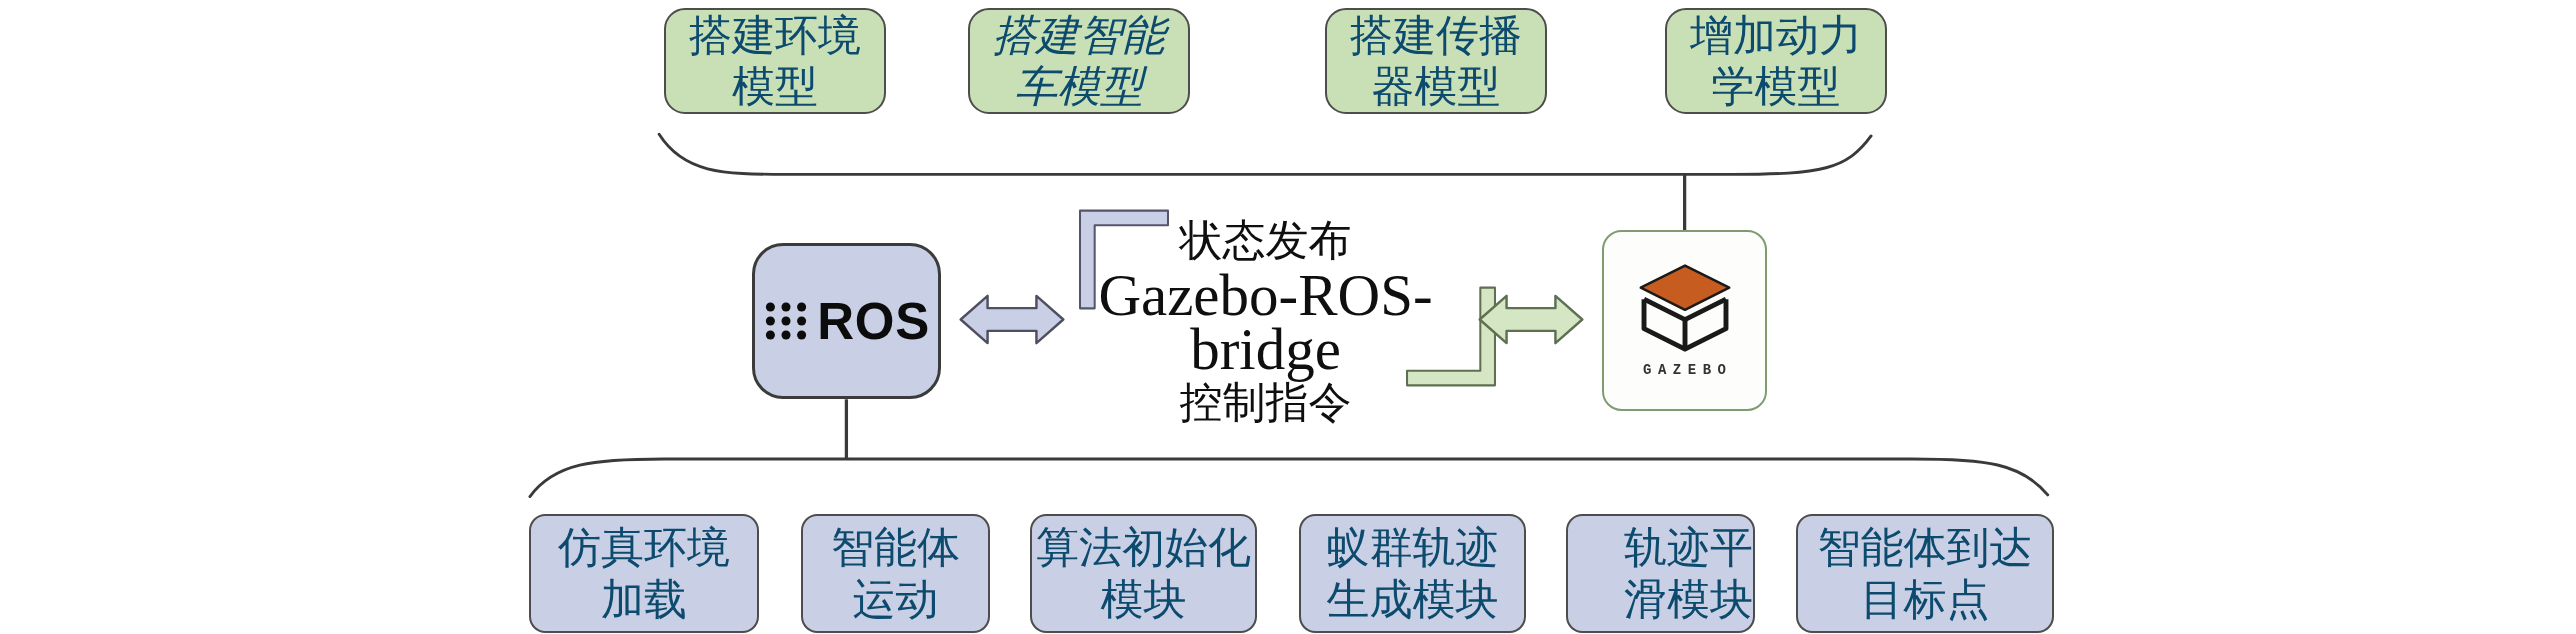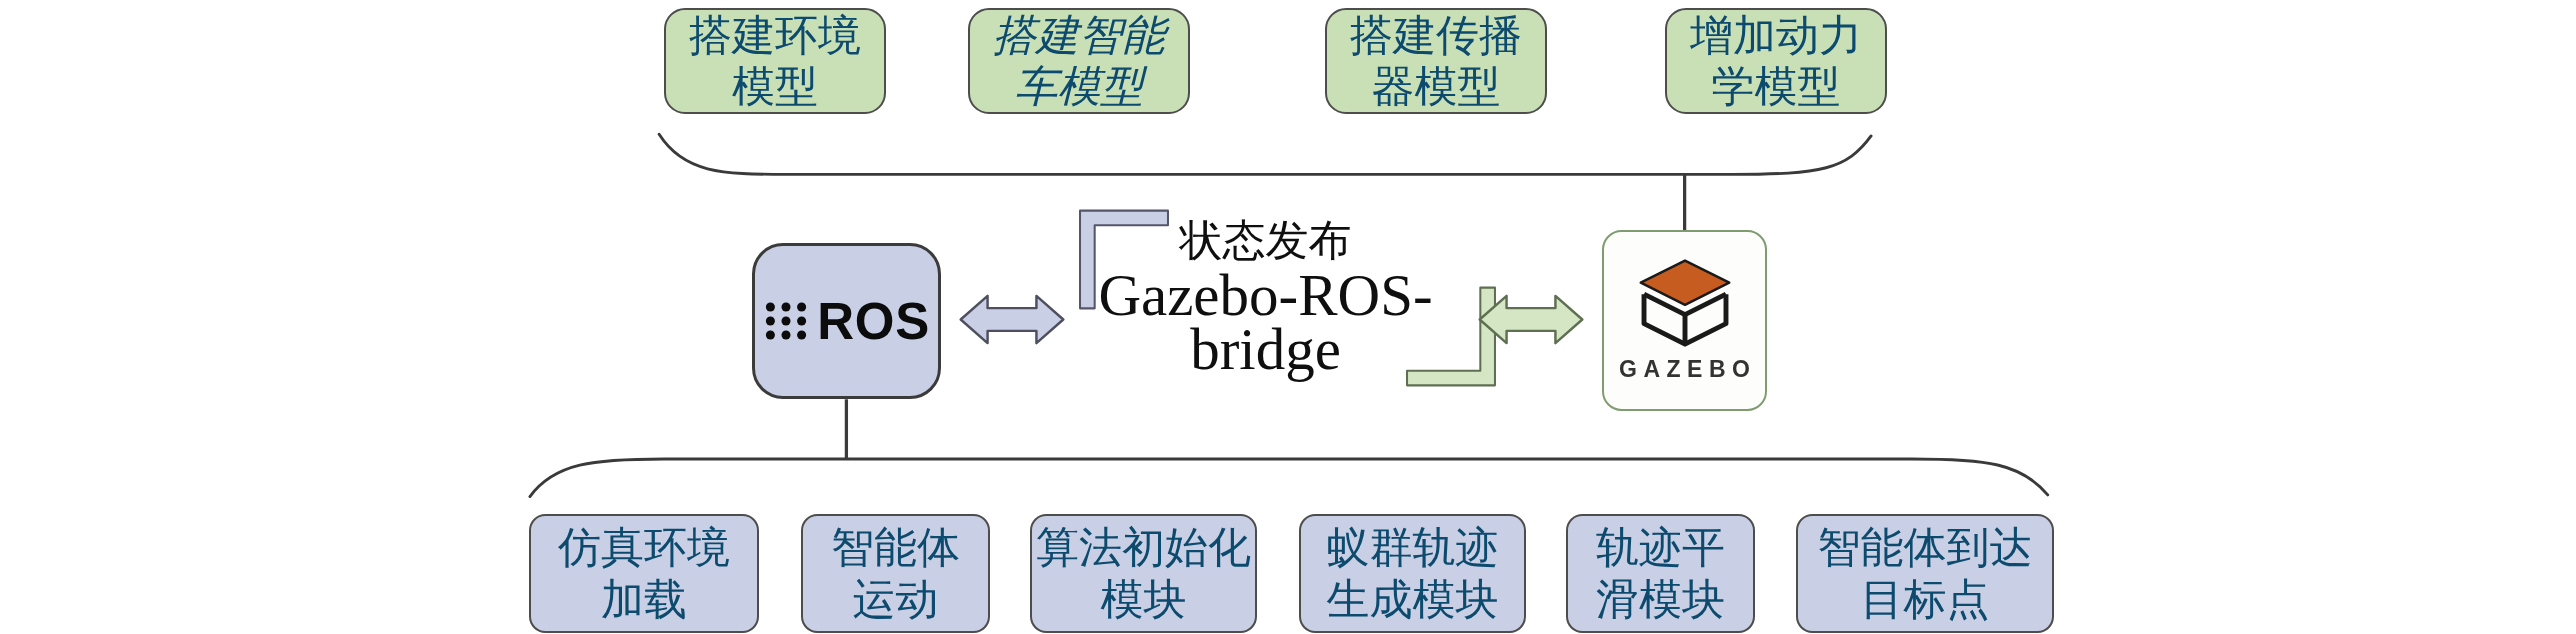--- a/index.html
+++ b/index.html
@@ -76,22 +76,22 @@
     border: 2.5px solid #7f9c70;
     border-radius: 19.6px;
     box-sizing: border-box;
     display: flex;
     flex-direction: column;
     align-items: center;
     justify-content: center;
     gap: 6.5px;
   }
   .gazebo-label {
-    font-family: Liberation Sans, sans-serif;
-    font-size: 23px;
+    font-family: Liberation Mono, monospace;
+    font-size: 14px;
     font-weight: 600;
     letter-spacing: 6.5px;
     text-indent: 6.5px;
     color: #333333;
   }
   .bridge-text {
     position: absolute;
     left: 1061px; top: 214px;
     width: 409px;
     text-align: center;
@@ -154,20 +154,21 @@
     <polygon points="3,35 36,6 36,21 96,21 96,6 129,35 96,64 96,49 36,49 36,64" fill="#c9cfe4" stroke="#4f4f5f" stroke-width="3" stroke-linejoin="round"></polygon>
   </svg>
 
   <svg class="abs-svg" style="left:1078px; top:209px;" width="92" height="101" viewBox="0 0 112 124">
     <polygon points="2,2 110,2 110,20 20,20 20,122 2,122" fill="#c9cfe4" stroke="#55556a" stroke-width="2.5" stroke-linejoin="round"></polygon>
   </svg>
 
   <div class="bridge-text">
     <div class="bridge-line">状态发布</div>
     <div class="bridge-line latin">Gazebo-ROS-bridge</div>
+    <div class="bridge-line">控制指令</div>
   </div>
 
   <svg class="abs-svg" style="left:1405px; top:286px;" width="92" height="101" viewBox="0 0 112 124">
     <polygon points="110,122 2,122 2,104 92,104 92,2 110,2" fill="#d4e6c3" stroke="#5f6f52" stroke-width="2.5" stroke-linejoin="round"></polygon>
   </svg>
 
   <svg class="abs-svg" style="left:1477px; top:291px;" width="108" height="57" viewBox="0 0 132 70">
     <polygon points="3,35 36,6 36,21 96,21 96,6 129,35 96,64 96,49 36,49 36,64" fill="#d4e6c3" stroke="#5f6f52" stroke-width="3" stroke-linejoin="round"></polygon>
   </svg>
 
@@ -190,21 +191,21 @@
 运动</span>
   </div>
   <div class="fbox lav-box bottom-box" style="left:1299px; width:227px;">
     <span>蚁群轨迹
 生成模块</span>
   </div>
   <div class="fbox lav-box bottom-box" style="left:1030px; width:227px;">
     <span>算法初始化
 模块</span>
   </div>
-  <div class="fbox lav-box bottom-box" style="left:1566px; width:189px;">
+  <div class="fbox lav-box bottom-box" style="left:1566px; width:189px;justify-content:flex-end;">
     <span>轨迹平
 滑模块</span>
   </div>
   <div class="fbox lav-box bottom-box" style="left:1796px; width:258px;">
     <span>智能体到达
 目标点</span>
   </div>
 
 </div>
 

